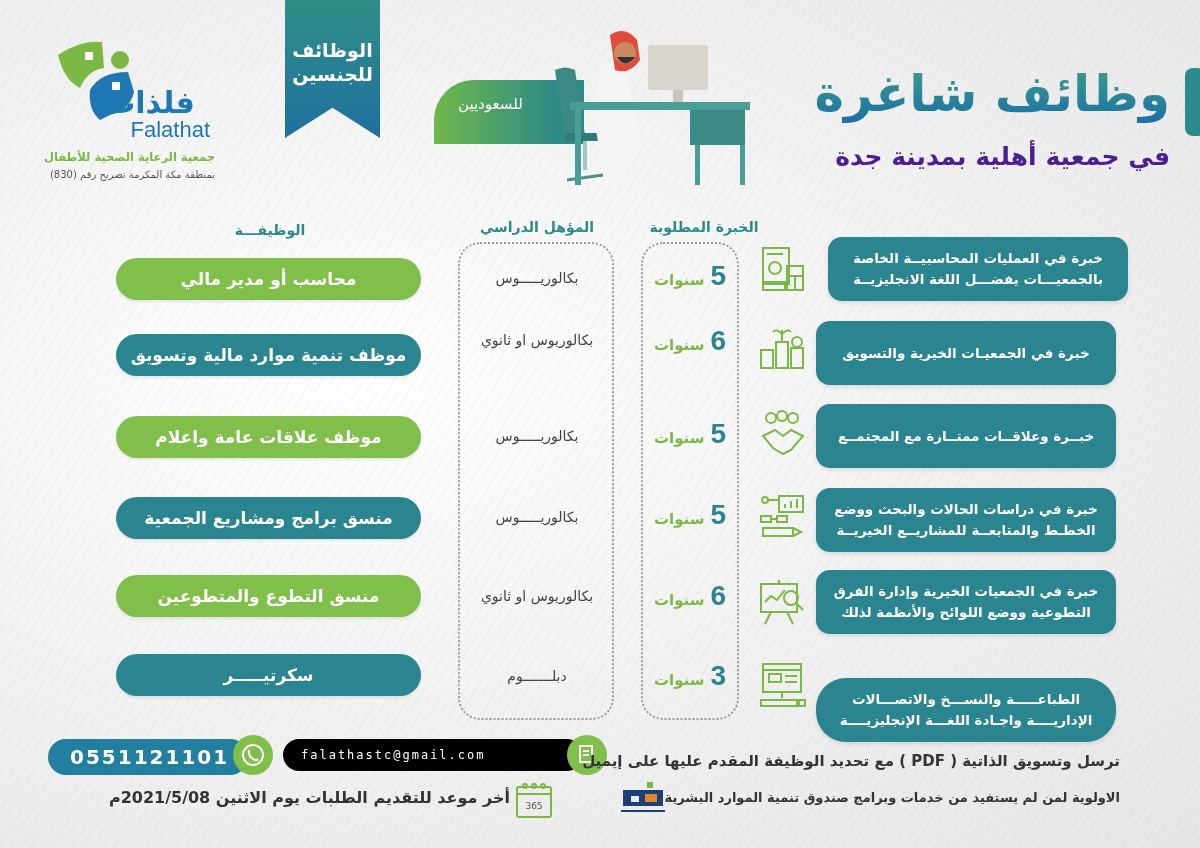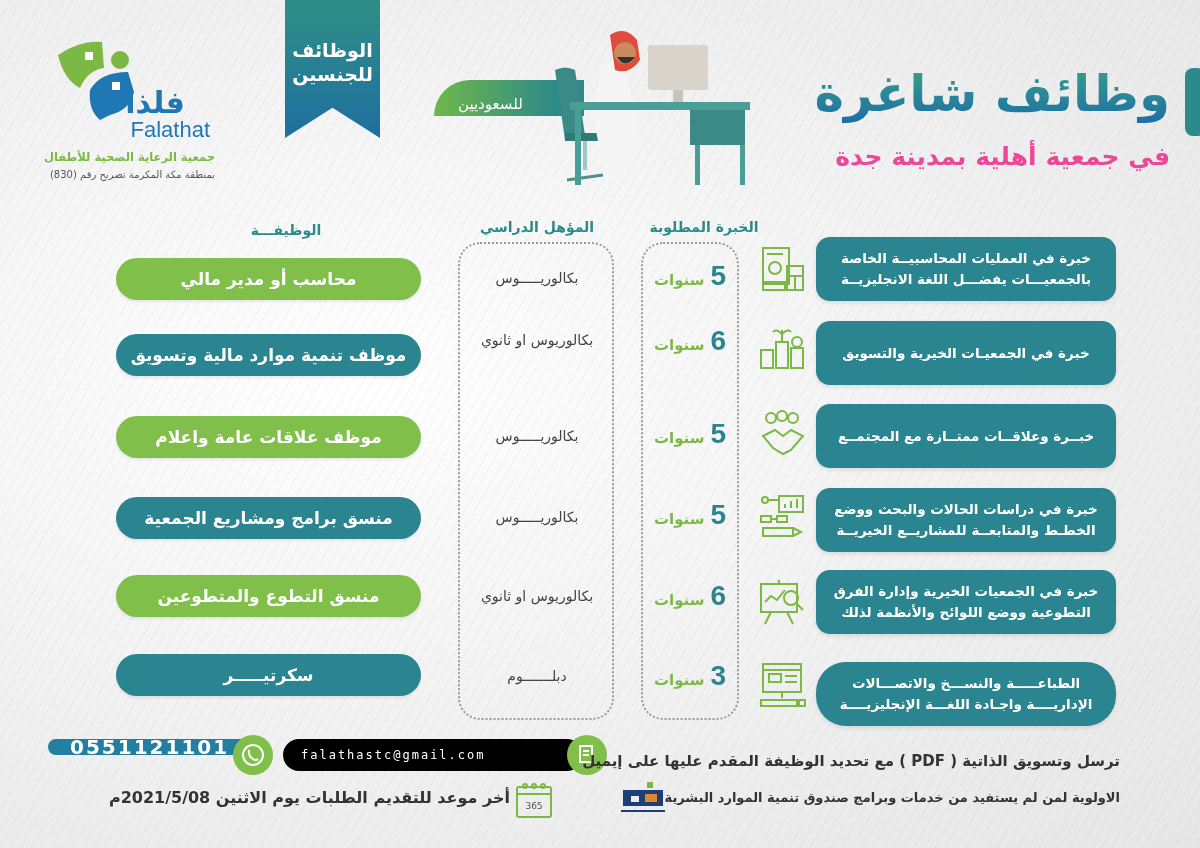--- a/index.html
+++ b/index.html
@@ -9,44 +9,44 @@
     font-family: "DejaVu Sans", sans-serif;
     background:
       repeating-linear-gradient(120deg, rgba(0,0,0,0.035) 0 1px, transparent 1px 9px),
       radial-gradient(ellipse at 30% 45%, #ffffff 0%, #f3f3f3 45%, #e6e6e6 100%);
     direction: rtl;
   }
   .abs { position: absolute; }
 
   
   .logo-mark { left: 50px; top: 30px; width: 90px; height: 95px; }
-  .logo-ar { left: 80px; top: 85px; width: 120px; text-align: center; font-size: 30px; font-weight: bold; color: #1f78b4; direction: rtl; }
+  .logo-ar { left: 90px; top: 85px; width: 120px; text-align: center; font-size: 30px; font-weight: bold; color: #1f78b4; direction: rtl; }
   .logo-en { left: 60px; top: 117px; width: 150px; text-align: right; font-size: 22px; color: #1f78b4; direction: ltr; font-family: "Liberation Sans", sans-serif; }
   .logo-sub1 { left: 30px; top: 150px; width: 185px; text-align: right; font-size: 11.5px; font-weight: bold; color: #7cb944; }
   .logo-sub2 { left: 30px; top: 169px; width: 185px; text-align: right; font-size: 10px; color: #555; }
 
   
   .ribbon { left: 285px; top: 0; width: 95px; height: 138px;
     background: linear-gradient(180deg, #2f8f86 0%, #1f6fa0 100%);
     clip-path: polygon(0 0, 100% 0, 100% 100%, 50% 78%, 0 100%); }
   .ribbon-text { left: 285px; top: 38px; width: 95px; text-align: center; color: #fff; font-weight: bold; font-size: 19px; line-height: 24px; }
 
   
-  .saudi-tag { left: 434px; top: 80px; width: 150px; height: 36px;
+  .saudi-tag { left: 434px; top: 80px; width: 150px; height: 64px;
     background: linear-gradient(90deg, #6fb84a 0%, #2e8a86 80%);
     border-radius: 40px 0 0 0; text-decoration: underline; }
   .saudi-tag span { position: absolute; left: 24px; top: 15px; color: #fff; font-size: 15px; }
 
   
   .illus { left: 545px; top: 15px; width: 215px; height: 175px; }
 
   
   .headline { right: 30px; top: 65px; font-size: 50px; font-weight: bold; color: #1f7aa3;
     background: linear-gradient(180deg, #3aa08a, #1d6fa5); -webkit-background-clip: text; background-clip: text; color: transparent; }
-  .subheadline { right: 30px; top: 142px; font-size: 25px; font-weight: bold; color: #ec4899; }
+  .subheadline { right: 30px; top: 142px; font-size: 25px; font-weight: bold; color: #4c1d95; }
   .edge-bar { left: 1185px; top: 68px; width: 20px; height: 68px; background: #2b8a8a; border-radius: 8px; }
 
   
   .col-head { font-size: 14px; font-weight: bold; color: #2b8a8a; text-align: center; }
 
   
   .job { left: 116px; width: 305px; height: 42px; border-radius: 22px; color: #fff; font-size: 17px; font-weight: bold;
     display: flex; align-items: center; justify-content: center; box-shadow: 0 2px 3px rgba(0,0,0,0.08); }
   .job.green { background: #7fbf4a; align-items: center; }
   .job.teal { background: #2b8590; }
@@ -59,21 +59,21 @@
   .exp .unit { font-size: 15px; font-weight: bold; color: #7cb944; }
 
   
   .req-icon { left: 757px; width: 50px; height: 50px; }
 
   
   .req { left: 816px; width: 300px; height: 64px; background: #2b8590; border-radius: 14px; color: #fff; font-size: 13.5px; font-weight: bold;
     display: flex; align-items: center; justify-content: center; text-align: center; line-height: 21px; padding: 0 12px; box-shadow: 0 2px 4px rgba(0,0,0,0.1); }
 
   
-  .phone { left: 48px; top: 739px; width: 200px; height: 16px; background: #227fa0; border-radius: 18px; color: #fff; font-size: 20px; font-weight: bold; letter-spacing: 2px;
+  .phone { left: 48px; top: 739px; width: 200px; height: 36px; background: #227fa0; border-radius: 18px; color: #fff; font-size: 20px; font-weight: bold; letter-spacing: 2px;
     display: flex; align-items: center; justify-content: flex-start; padding-left: 22px; direction: ltr; font-family: "DejaVu Sans", sans-serif; }
   .email { left: 283px; top: 739px; width: 300px; height: 32px; background: #000000; border-radius: 18px; color: #fff; font-size: 12px; letter-spacing: 2px;
     display: flex; align-items: center; justify-content: flex-start; padding-left: 18px; direction: ltr; font-family: "DejaVu Sans Mono", monospace; }
   .circ { width: 40px; height: 40px; border-radius: 50%; background: #7fbf4a; display: flex; align-items: center; justify-content: center; }
   .deadline { left: 60px; top: 788px; width: 450px; text-align: right; font-size: 16px; font-weight: bold; color: #333; }
   .cal { left: 514px; top: 781px; width: 40px; height: 40px; }
 
   .send-cv { right: 80px; top: 752px; font-size: 15px; font-weight: bold; color: #333; }
   .priority { right: 80px; top: 790px; font-size: 13px; font-weight: bold; color: #333; }
   .hadaf { left: 617px; top: 780px; width: 52px; height: 38px; }
@@ -118,21 +118,21 @@
   <rect x="30" y="95" width="6" height="75" fill="#4a9e98"></rect>
   <rect x="145" y="95" width="55" height="35" fill="#3b8a85"></rect>
   <rect x="150" y="130" width="5" height="40" fill="#4a9e98"></rect>
   <rect x="195" y="130" width="5" height="40" fill="#4a9e98"></rect>
 </svg>
 
 <div class="abs edge-bar"></div>
 <div class="abs headline">وظائف شاغرة</div>
 <div class="abs subheadline">في جمعية أهلية بمدينة جدة</div>
 
-<div class="abs col-head" style="left:216px; top:222px; width:140px;">الوظيفـــة</div>
+<div class="abs col-head" style="left:200px; top:222px; width:140px;">الوظيفـــة</div>
 <div class="abs col-head" style="left:462px; top:219px; width:150px;">المؤهل الدراسي</div>
 <div class="abs col-head" style="left:645px; top:219px; width:118px;">الخبرة المطلوبة</div>
 
 <div class="abs dotbox" style="left:458px; top:242px; width:156px; height:478px;"></div>
 <div class="abs dotbox" style="left:641px; top:242px; width:98px; height:478px;"></div>
 
 <div class="abs job green" style="top:258px;">
     <span>محاسب أو مدير مالي</span>
   </div>
 <div class="abs qual" style="top:270px;">بكالوريـــــوس</div>
@@ -142,21 +142,21 @@
   </div>
 <svg class="abs req-icon" style="top:244px;" viewBox="0 0 50 50" fill="none" stroke="#7cb944" stroke-width="2">
   <rect x="6" y="4" width="26" height="36"></rect>
     <line x1="10" y1="10" x2="26" y2="10"></line>
     <circle cx="18" cy="24" r="6"></circle>
   <rect x="30" y="22" width="16" height="24"></rect>
     <line x1="30" y1="32" x2="46" y2="32"></line>
     <line x1="38" y1="32" x2="38" y2="46"></line>
   <rect x="6" y="38" width="22" height="8"></rect>
 </svg>
-<div class="abs req" style="top:237px;">خبرة في العمليات المحاسبيــة الخاصة بالجمعيـــات يفضـــل اللغة الانجليزيــة</div>
+<div class="abs req" style="top:237px;margin-left:12px;">خبرة في العمليات المحاسبيــة الخاصة بالجمعيـــات يفضـــل اللغة الانجليزيــة</div>
 
 <div class="abs job teal" style="top:334px;">
     <span>موظف تنمية موارد مالية وتسويق</span>
   </div>
 <div class="abs qual" style="top:332px;">بكالوريوس او ثانوي</div>
 <div class="abs exp" style="top:325px;">
     <span class="num">6</span>
     <span class="unit">سنوات</span>
   </div>
 <svg class="abs req-icon" style="top:322px;" viewBox="0 0 50 50" fill="none" stroke="#7cb944" stroke-width="2">
@@ -237,21 +237,21 @@
 <svg class="abs req-icon" style="top:660px;" viewBox="0 0 50 50" fill="none" stroke="#7cb944" stroke-width="2">
   <rect x="6" y="4" width="38" height="28"></rect>
     <line x1="6" y1="10" x2="44" y2="10"></line>
   <rect x="12" y="14" width="12" height="8"></rect>
     <line x1="28" y1="16" x2="40" y2="16"></line>
     <line x1="28" y1="22" x2="40" y2="22"></line>
   <line x1="25" y1="32" x2="25" y2="38"></line>
     <rect x="4" y="40" width="36" height="6"></rect>
     <rect x="42" y="40" width="6" height="6"></rect>
 </svg>
-<div class="abs req" style="top:662px;border-radius:30px;">الطباعـــــة والنســـخ والاتصـــالات الإداريــــة واجـادة اللغـــة الإنجليزيــــة</div>
+<div class="abs req" style="top:678px;border-radius:30px;">الطباعـــــة والنســـخ والاتصـــالات الإداريــــة واجـادة اللغـــة الإنجليزيــــة</div>
 
 <div class="abs phone">
     <span>0551121101</span>
   </div>
 <div class="abs circ" style="left:233px; top:735px;">
   <svg width="26" height="26" viewBox="0 0 26 26" fill="none" stroke="#fff" stroke-width="2">
       <circle cx="13" cy="13" r="10"></circle>
       <path d="M9 8 Q8 14 13 17 Q16 19 18 17"></path>
     </svg>
 </div>

